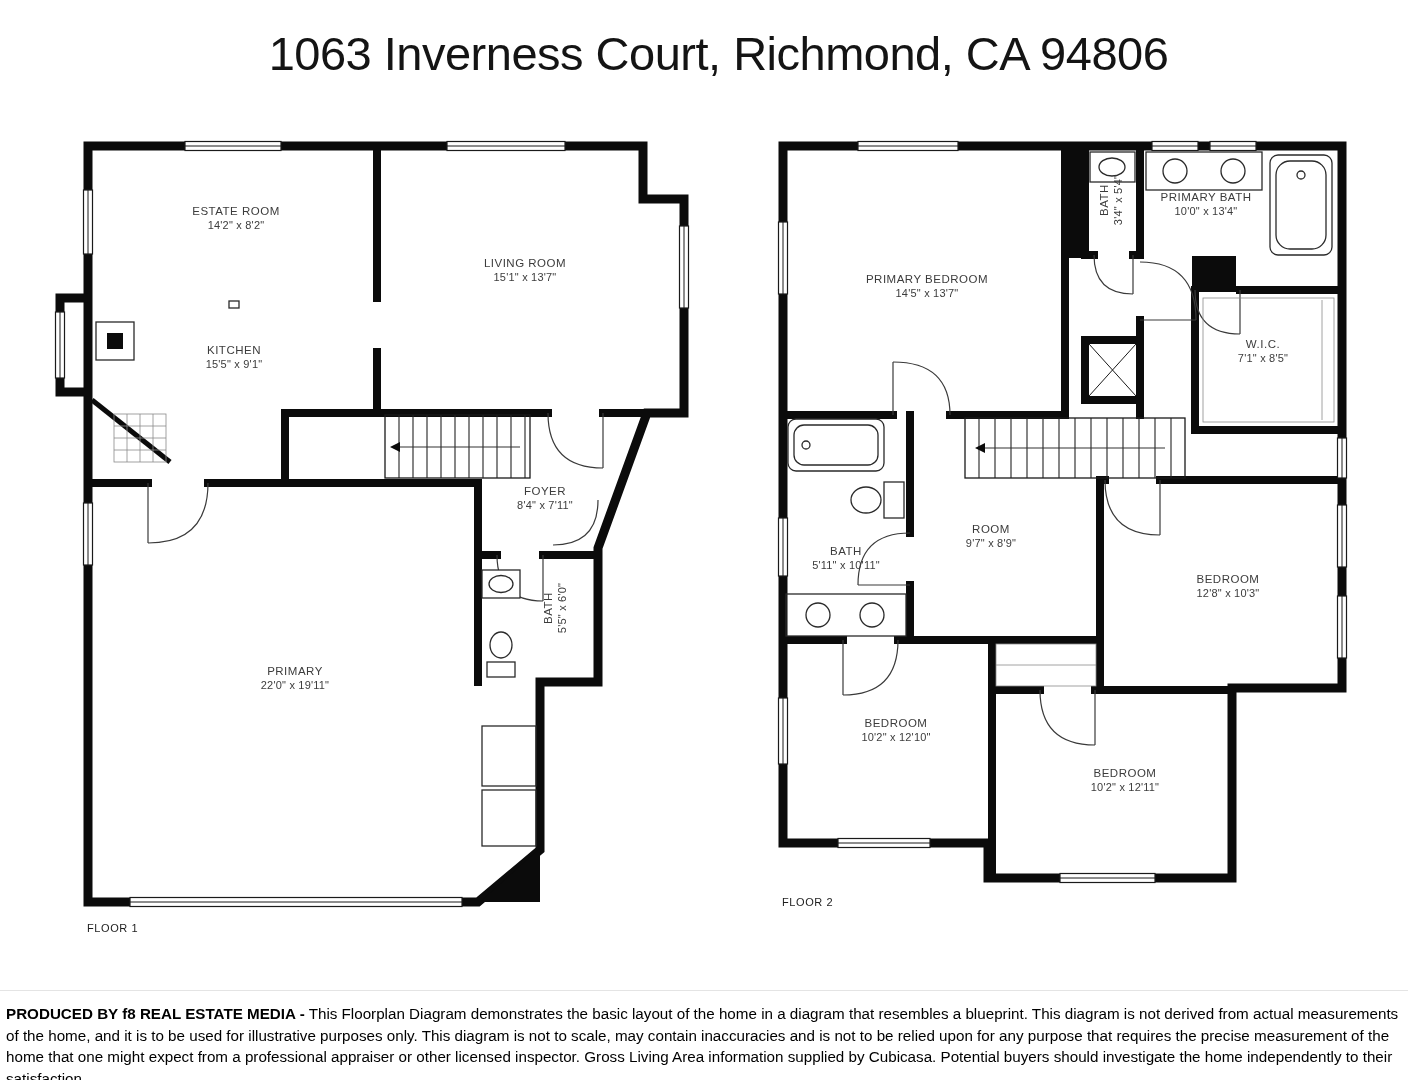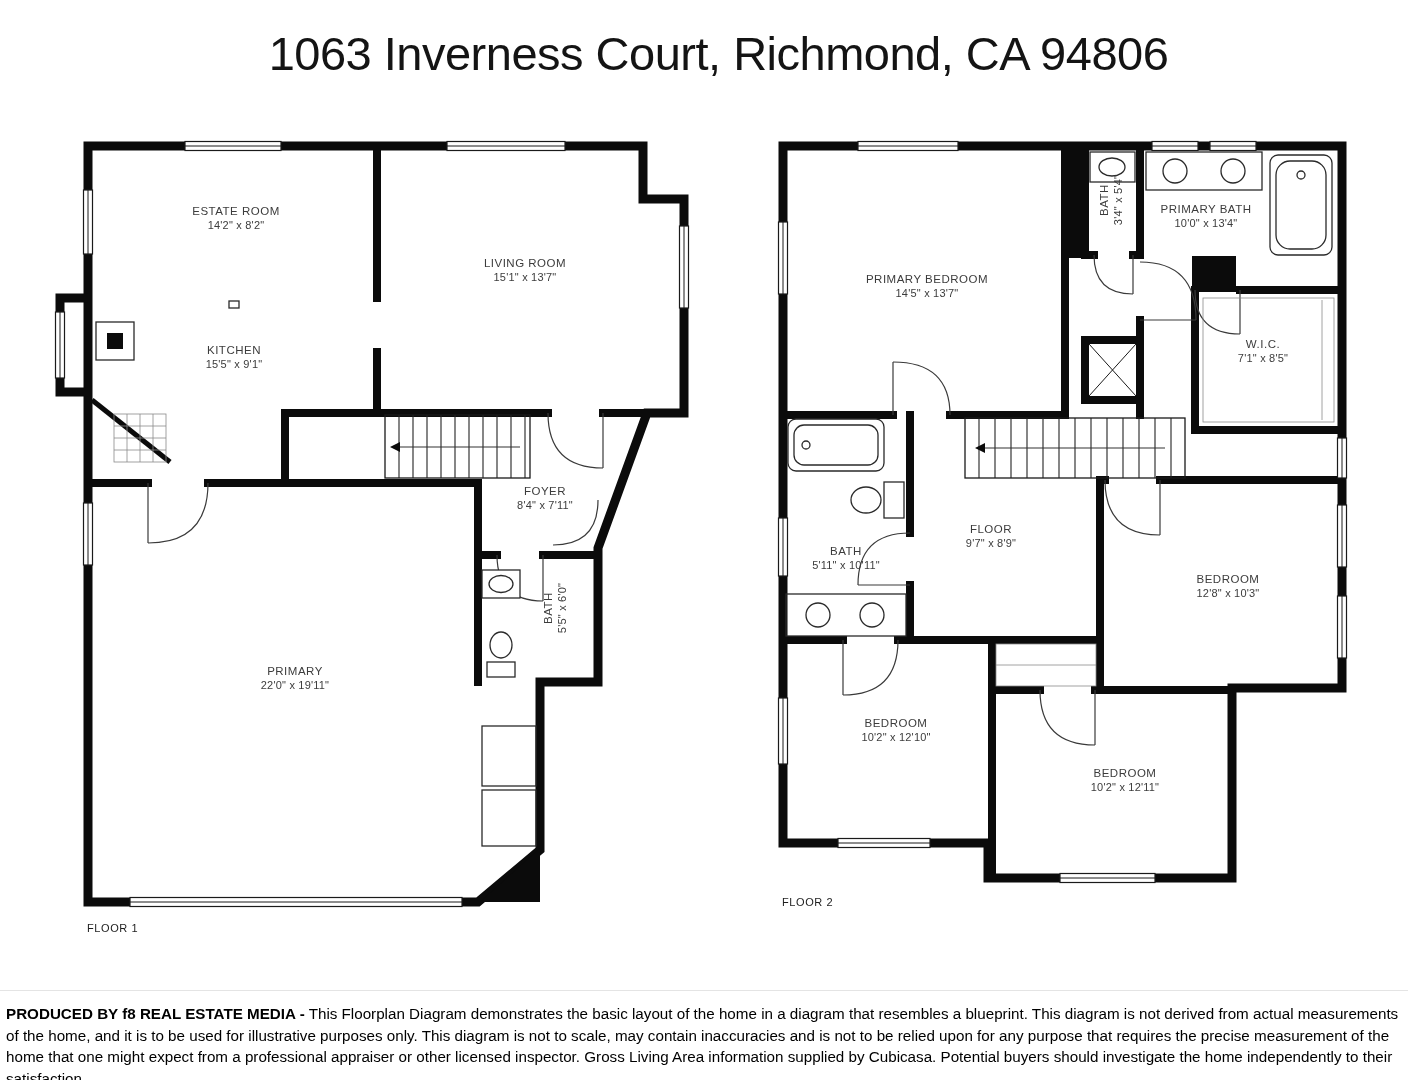--- a/index.html
+++ b/index.html
@@ -313,30 +313,30 @@
   <div class="floor-tag" style="left:87px;top:922px">FLOOR 1</div>
 
   <div class="room-label" style="left:927px;top:287px">
     <div class="rname">PRIMARY BEDROOM</div>
     <div class="rdims">14'5" x 13'7"</div>
   </div>
   <div class="room-label vert" style="left:1112px;top:200px">
     <div class="rname">BATH</div>
     <div class="rdims">3'4" x 5'4"</div>
   </div>
-  <div class="room-label" style="left:1206px;top:217px">
+  <div class="room-label" style="left:1206px;top:205px">
     <div class="rname">PRIMARY BATH</div>
     <div class="rdims">10'0" x 13'4"</div>
   </div>
   <div class="room-label" style="left:1263px;top:352px">
     <div class="rname">W.I.C.</div>
     <div class="rdims">7'1" x 8'5"</div>
   </div>
   <div class="room-label" style="left:991px;top:537px">
-    <div class="rname">FLOOR</div>
+    <div class="rname">ROOM</div>
     <div class="rdims">9'7" x 8'9"</div>
   </div>
   <div class="room-label" style="left:846px;top:559px">
     <div class="rname">BATH</div>
     <div class="rdims">5'11" x 10'11"</div>
   </div>
   <div class="room-label" style="left:1228px;top:587px">
     <div class="rname">BEDROOM</div>
     <div class="rdims">12'8" x 10'3"</div>
   </div>

